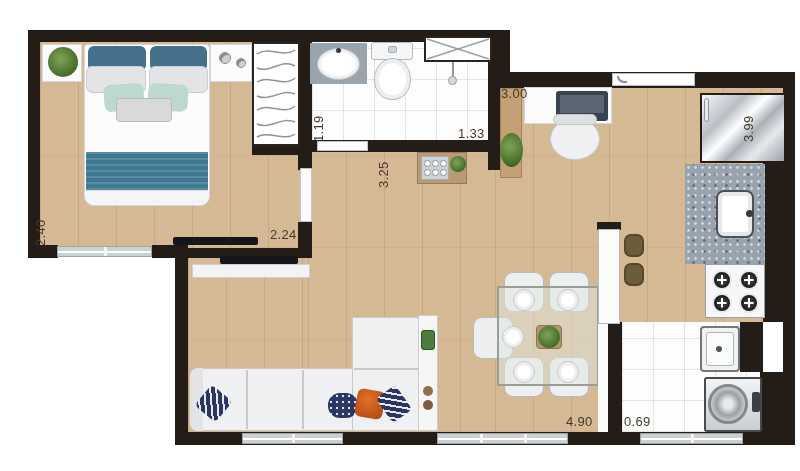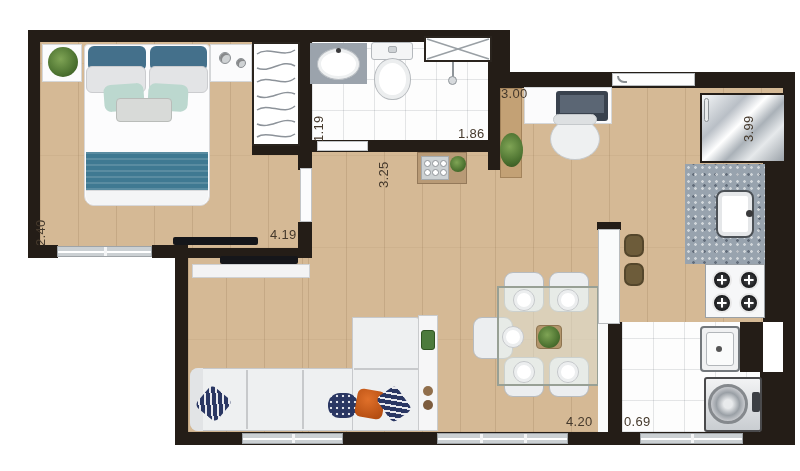--- a/index.html
+++ b/index.html
@@ -214,22 +214,22 @@
     <div style="left:2px;top:3px;width:7px;height:7px;background:#fff;border:1px solid #8f9498;border-radius:50%;"></div>
     <div style="left:10px;top:3px;width:7px;height:7px;background:#fff;border:1px solid #8f9498;border-radius:50%;"></div>
     <div style="left:18px;top:3px;width:7px;height:7px;background:#fff;border:1px solid #8f9498;border-radius:50%;"></div>
     <div style="left:2px;top:12px;width:7px;height:7px;background:#fff;border:1px solid #8f9498;border-radius:50%;"></div>
     <div style="left:10px;top:12px;width:7px;height:7px;background:#fff;border:1px solid #8f9498;border-radius:50%;"></div>
     <div style="left:18px;top:12px;width:7px;height:7px;background:#fff;border:1px solid #8f9498;border-radius:50%;"></div>
   </div>
   <div class="plant" style="left:450px;top:156px;width:16px;height:16px;"></div>
 
   <div class="lbl vlbl" style="left:33px;top:206px;height:40px;">2.40</div>
-  <div class="lbl" style="left:270px;top:227px;">4.19</div>
+  <div class="lbl" style="left:270px;top:227px;">2.24</div>
   <div class="lbl vlbl" style="left:311px;top:104px;height:38px;">1.19</div>
-  <div class="lbl" style="left:458px;top:126px;">1.86</div>
+  <div class="lbl" style="left:458px;top:126px;">1.33</div>
   <div class="lbl vlbl" style="left:376px;top:150px;height:38px;">3.25</div>
   <div class="lbl" style="left:501px;top:86px;">3.00</div>
   <div class="lbl vlbl" style="left:741px;top:100px;height:42px;">3.99</div>
-  <div class="lbl" style="left:566px;top:414px;">4.20</div>
+  <div class="lbl" style="left:566px;top:414px;">4.90</div>
   <div class="lbl" style="left:624px;top:414px;">0.69</div>
 
 </div>
 
 </body></html>

